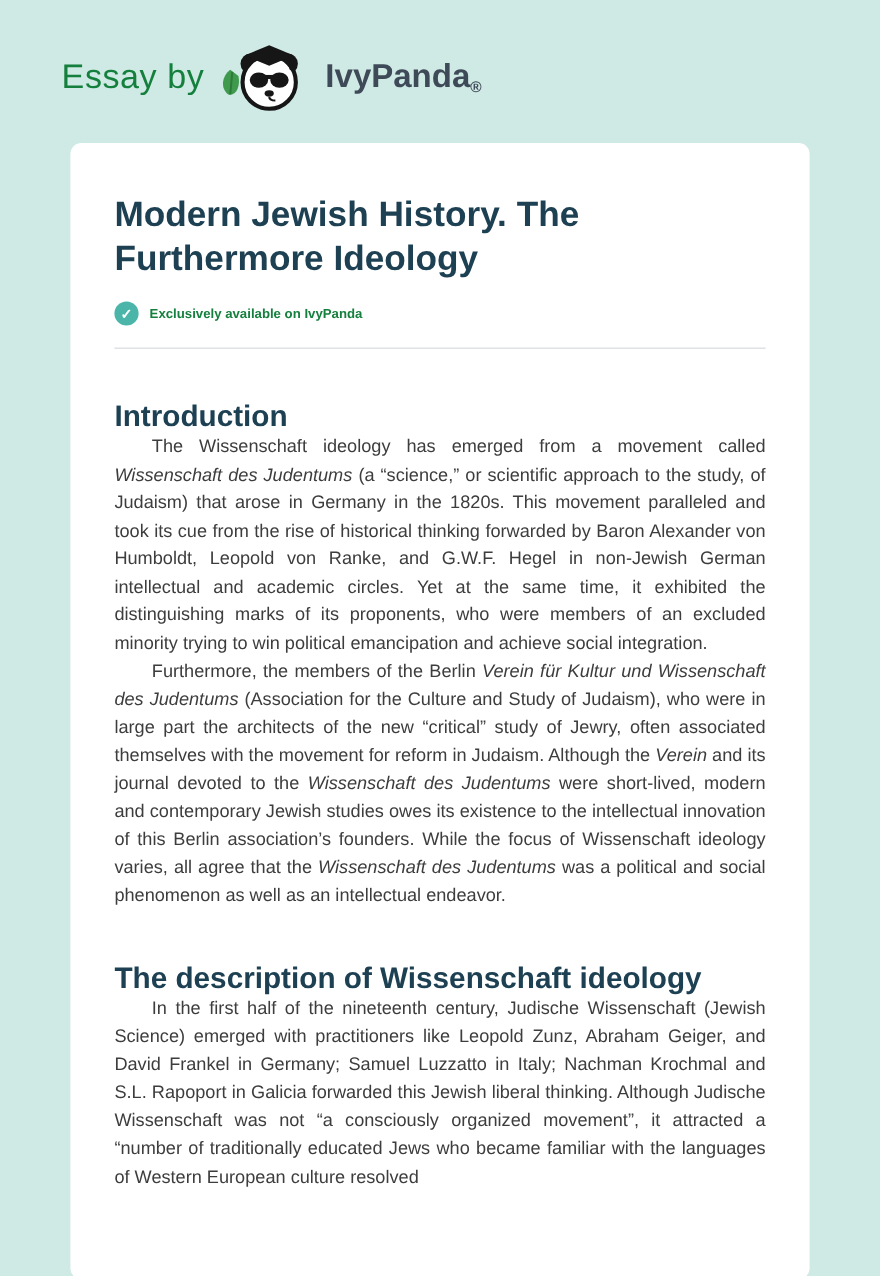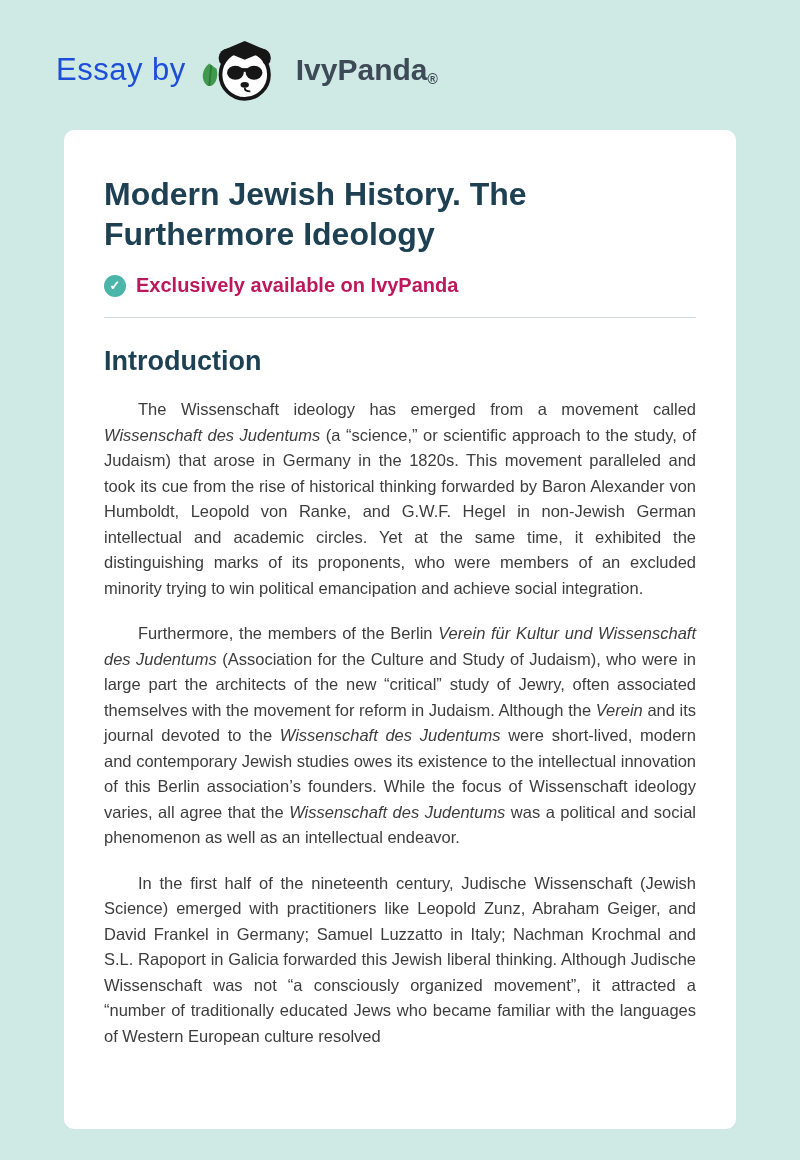--- a/index.html
+++ b/index.html
@@ -12,21 +12,21 @@
   }
   .site-header {
     height: 130px;
     display: flex;
     align-items: center;
     gap: 14px;
     padding: 10px 0 0 56px;
   }
   .essay-by {
     font-size: 31px;
-    color: #1d4ed8;
+    color: #15803d;
     letter-spacing: 0.5px;
   }
   .logo { width: 82px; height: 66px; display: inline-flex; }
   .logo svg { width: 100%; height: 100%; }
   .brand {
     font-size: 30px;
     font-weight: 700;
     color: #3e4a57;
     display: inline-flex;
     align-items: flex-end;
@@ -56,42 +56,41 @@
     background: #4ab5a8;
     color: #ffffff;
     font-size: 13px;
     font-weight: 700;
     display: inline-flex;
     align-items: center;
     justify-content: center;
     flex: 0 0 auto;
   }
   .badge .label {
-    font-size: 20px;
+    font-size: 12px;
     font-weight: 700;
-    color: #be185d;
+    color: #15803d;
   }
   hr.divider {
     border: none;
     border-top: 1px solid #d2d7d9;
     margin-top: 20px;
   }
   h2.section-heading {
     font-size: 27px;
     font-weight: 700;
     color: #1d4053;
-    margin-top: 28px;
+    margin-top: 46px;
   }
   p.body-para {
     font-size: 16.5px;
     line-height: 25.5px;
     color: #3d3d3d;
     text-align: justify;
     text-indent: 34px;
-    margin-top: 20px;
   }
   p.body-para em { font-style: italic; }
 </style>
 </head>
 <body>
 
 <header class="site-header">
   <span class="essay-by">Essay by</span>
   <span class="logo">
     <svg viewBox="0 0 88 70" xmlns="http://www.w3.org/2000/svg">
@@ -129,14 +128,15 @@
     <span class="check">✓</span>
     <span class="label">Exclusively available on IvyPanda</span>
   </div>
 
   <hr class="divider">
 
   <h2 class="section-heading">Introduction</h2>
   <p class="body-para"><span>The Wissenschaft ideology has emerged from a movement called </span><em>Wissenschaft des Judentums</em><span> (a “science,” or scientific approach to the study, of Judaism) that arose in Germany in the 1820s. This movement paralleled and took its cue from the rise of historical thinking forwarded by Baron Alexander von Humboldt, Leopold von Ranke, and G.W.F. Hegel in non-Jewish German intellectual and academic circles. Yet at the same time, it exhibited the distinguishing marks of its proponents, who were members of an excluded minority trying to win political emancipation and achieve social integration.</span></p>
   <p class="body-para"><span>Furthermore, the members of the Berlin </span><em>Verein für Kultur und Wissenschaft des Judentums</em><span> (Association for the Culture and Study of Judaism), who were in large part the architects of the new “critical” study of Jewry, often associated themselves with the movement for reform in Judaism. Although the </span><em>Verein</em><span> and its journal devoted to the </span><em>Wissenschaft des Judentums</em><span> were short-lived, modern and contemporary Jewish studies owes its existence to the intellectual innovation of this Berlin association’s founders. While the focus of Wissenschaft ideology varies, all agree that the </span><em>Wissenschaft des Judentums</em><span> was a political and social phenomenon as well as an intellectual endeavor.</span></p>
 
+  <h2 class="section-heading">The description of Wissenschaft ideology</h2>
   <p class="body-para"><span>In the first half of the nineteenth century, Judische Wissenschaft (Jewish Science) emerged with practitioners like Leopold Zunz, Abraham Geiger, and David Frankel in Germany; Samuel Luzzatto in Italy; Nachman Krochmal and S.L. Rapoport in Galicia forwarded this Jewish liberal thinking. Although Judische Wissenschaft was not “a consciously organized movement”, it attracted a “number of traditionally educated Jews who became familiar with the languages of Western European culture resolved</span></p>
 </main>
 
 </body></html>

